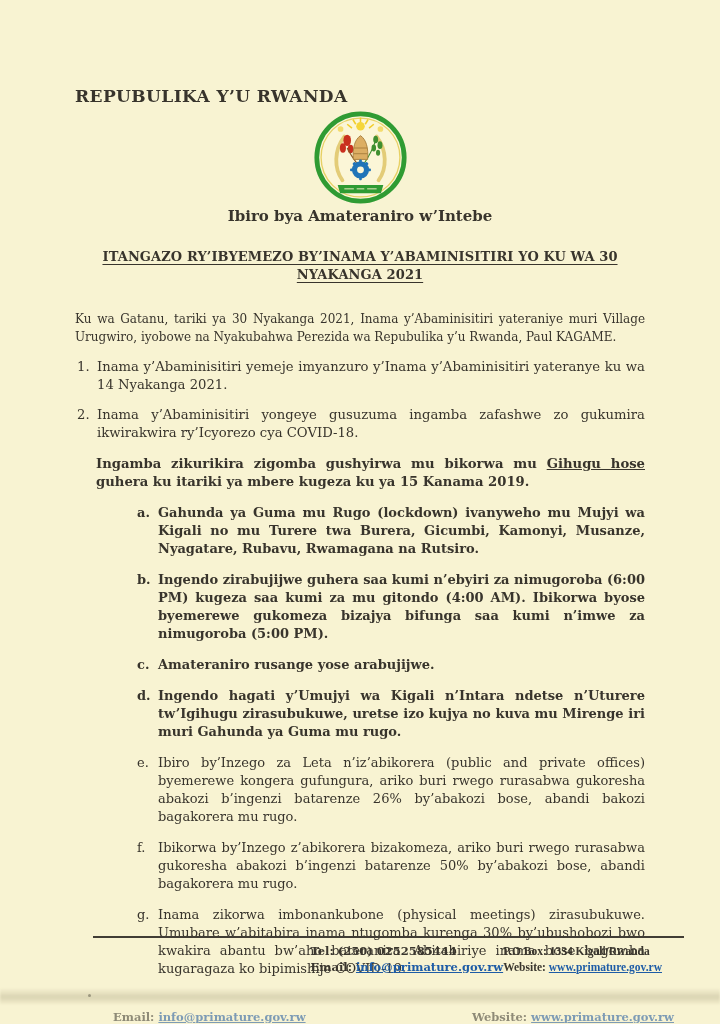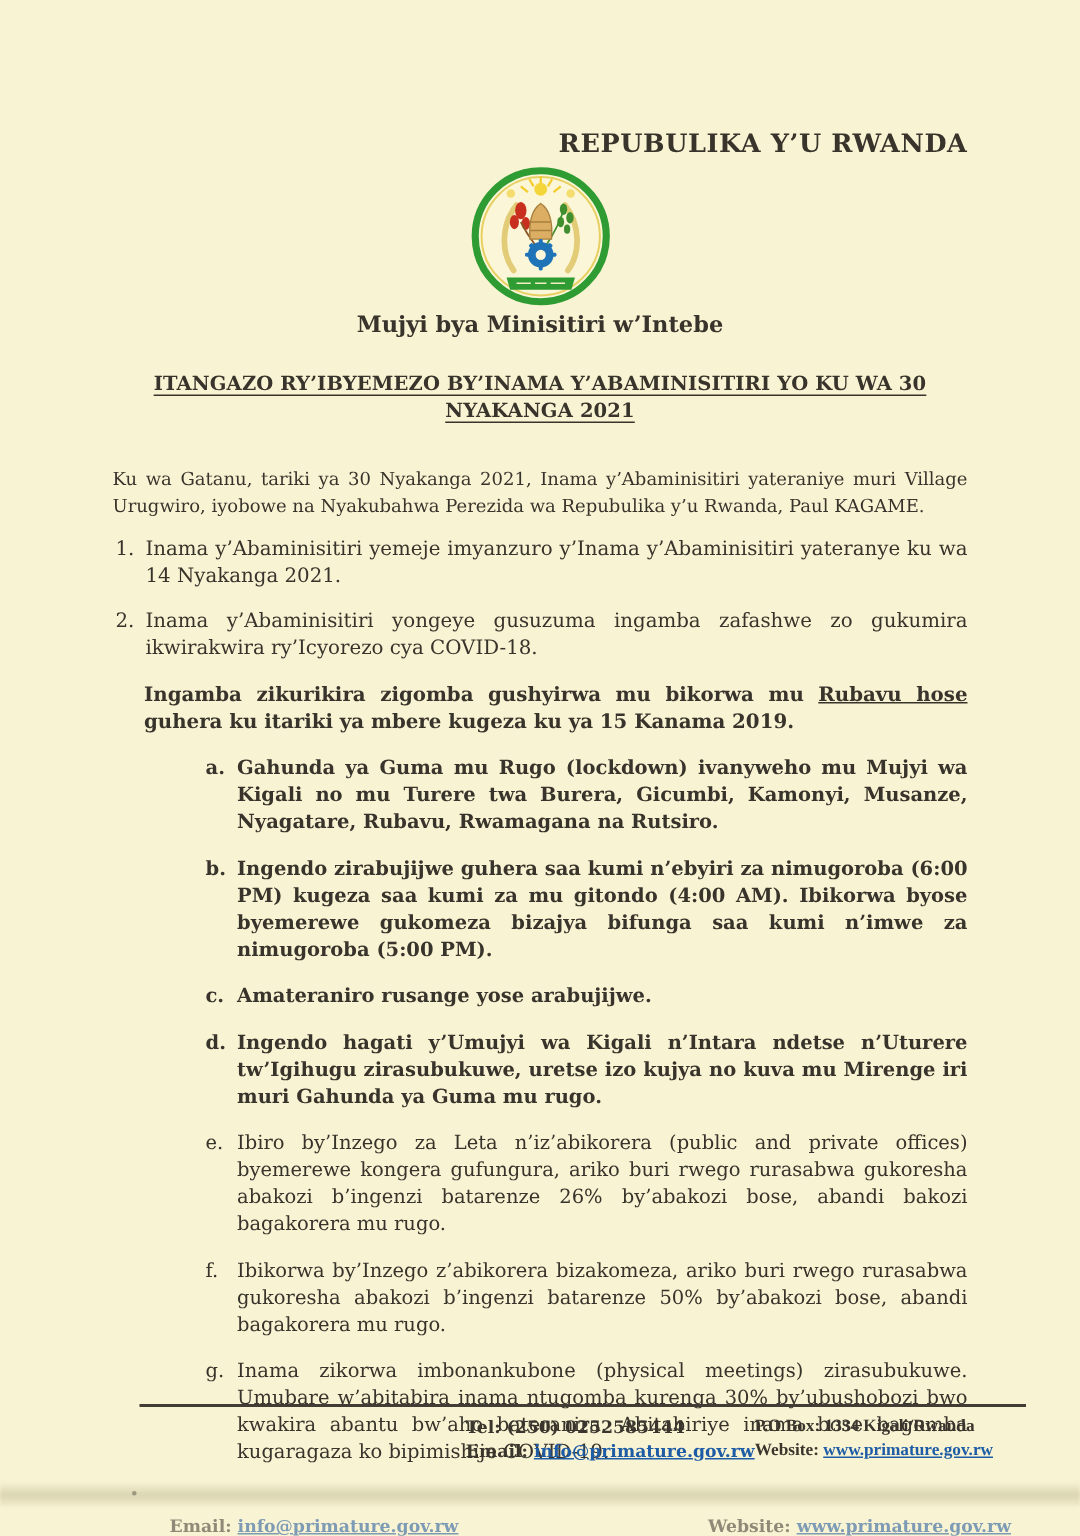--- a/index.html
+++ b/index.html
@@ -3,21 +3,21 @@
 <meta charset="utf-8">
 <style>
   html,body{margin:0;padding:0;background:#e8e4c8;}
   .page{
     position:relative;width:720px;height:1024px;overflow:hidden;
     background:#f8f3d2;
     font-family:"DejaVu Serif","Liberation Serif",serif;
     color:#38342c;
   }
   .content{position:absolute;left:75px;top:0;width:570px;}
-  .republic-title{margin-top:86px;text-align:right;font-size:17px;font-weight:700;letter-spacing:.4px;line-height:20px;}
+  .republic-title{margin-top:86px;text-align:left;font-size:17px;font-weight:700;letter-spacing:.4px;line-height:20px;}
   .emblem-wrap{margin-top:4px;text-align:center;height:95px;}
   .office-title{margin-top:2px;text-align:center;font-size:15px;font-weight:700;line-height:19px;}
   .doc-title{margin-top:22px;font-size:13px;font-weight:700;text-decoration:underline;text-underline-offset:3px;letter-spacing:.1px;line-height:18px;text-align:center;}
   .intro{margin:26px 0 0;font-size:12px;line-height:18px;text-align:justify;}
   .num-item{display:flex;margin-top:12px;font-size:13.2px;line-height:18px;}
   .num{flex:0 0 20px;padding-left:2px;}
   .num-text{flex:1;text-align:justify;}
   .measures{margin:13px 0 0 21px;font-weight:700;font-size:13.2px;line-height:18px;text-align:justify;}
   .underline{text-decoration:underline;}
   .let-item{display:flex;margin:13px 0 0 62px;font-size:13px;line-height:18px;}
@@ -108,36 +108,36 @@
 
         <path d="M26,79 L74,79 L71.5,87.5 L28.5,87.5 Z" fill="#2f9b33"></path>
         <g stroke="#f3ecc6" stroke-width="1">
             <line x1="33" y1="83" x2="43" y2="83"></line>
             <line x1="46" y1="83" x2="54" y2="83"></line>
             <line x1="57" y1="83" x2="67" y2="83"></line>
           </g>
       </svg>
     </div>
 
-    <div class="office-title">Mujyi bya Minisitiri w’Intebe</div>
+    <div class="office-title">Ibiro bya Amateraniro w’Intebe</div>
 
     <div class="doc-title">ITANGAZO RY’IBYEMEZO BY’INAMA Y’ABAMINISITIRI YO KU WA 30 NYAKANGA 2021</div>
 
     <p class="intro">Ku wa Gatanu, tariki ya 30 Nyakanga 2021, Inama y’Abaminisitiri yateraniye muri Village Urugwiro, iyobowe na Nyakubahwa Perezida wa Repubulika y’u Rwanda, Paul KAGAME.</p>
 
     <div class="num-item">
       <span class="num">1.</span>
       <span class="num-text">Inama y’Abaminisitiri yemeje imyanzuro y’Inama y’Abaminisitiri yateranye ku wa 14 Nyakanga 2021.</span>
     </div>
     <div class="num-item">
       <span class="num">2.</span>
       <span class="num-text">Inama y’Abaminisitiri yongeye gusuzuma ingamba zafashwe zo gukumira ikwirakwira ry’Icyorezo cya COVID-18.</span>
     </div>
 
-    <p class="measures"><span>Ingamba zikurikira zigomba gushyirwa mu bikorwa mu </span><span class="underline">Rubavu hose</span><span> guhera ku itariki ya mbere kugeza ku ya 15 Kanama 2019.</span></p>
+    <p class="measures"><span>Ingamba zikurikira zigomba gushyirwa mu bikorwa mu </span><span class="underline">Gihugu hose</span><span> guhera ku itariki ya mbere kugeza ku ya 15 Kanama 2019.</span></p>
 
     <div class="let-item bold">
       <span class="let">a.</span>
       <span class="let-text">Gahunda ya Guma mu Rugo (lockdown) ivanyweho mu Mujyi wa Kigali no mu Turere twa Burera, Gicumbi, Kamonyi, Musanze, Nyagatare, Rubavu, Rwamagana na Rutsiro.</span>
     </div>
     <div class="let-item bold">
       <span class="let">b.</span>
       <span class="let-text">Ingendo zirabujijwe guhera saa kumi n’ebyiri za nimugoroba (6:00 PM) kugeza saa kumi za mu gitondo (4:00 AM). Ibikorwa byose byemerewe gukomeza bizajya bifunga saa kumi n’imwe za nimugoroba (5:00 PM).</span>
     </div>
     <div class="let-item bold">

